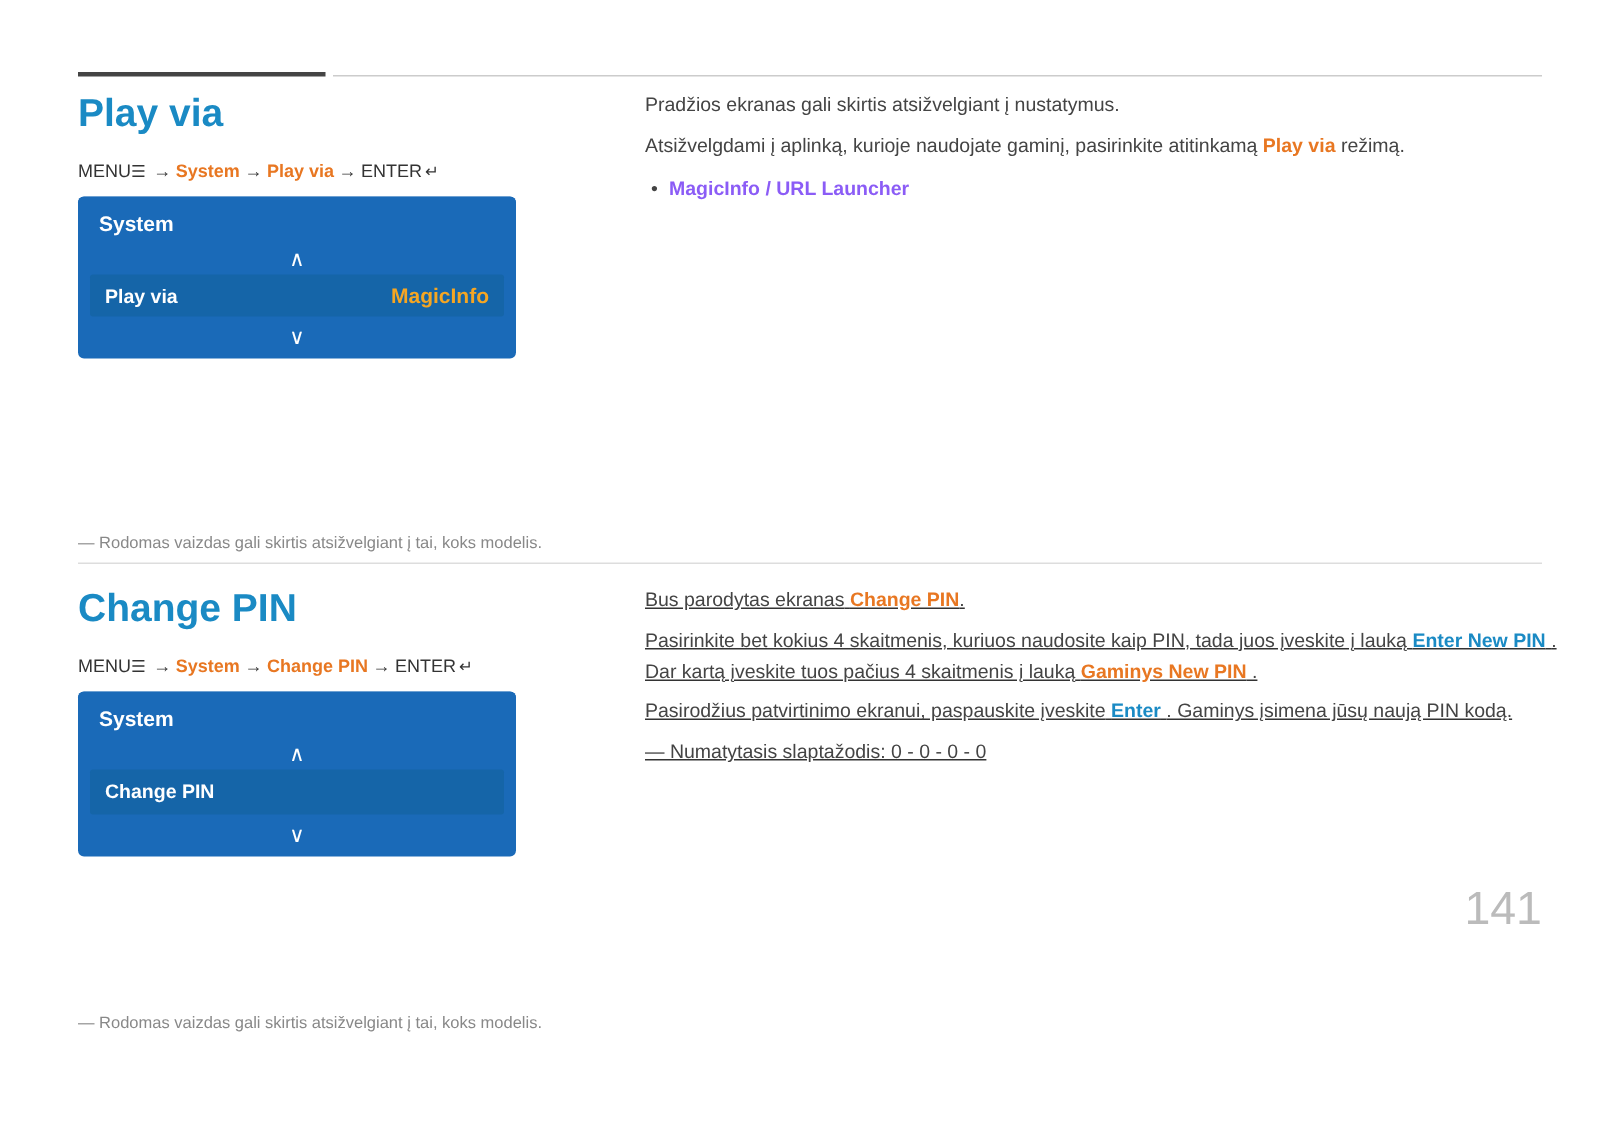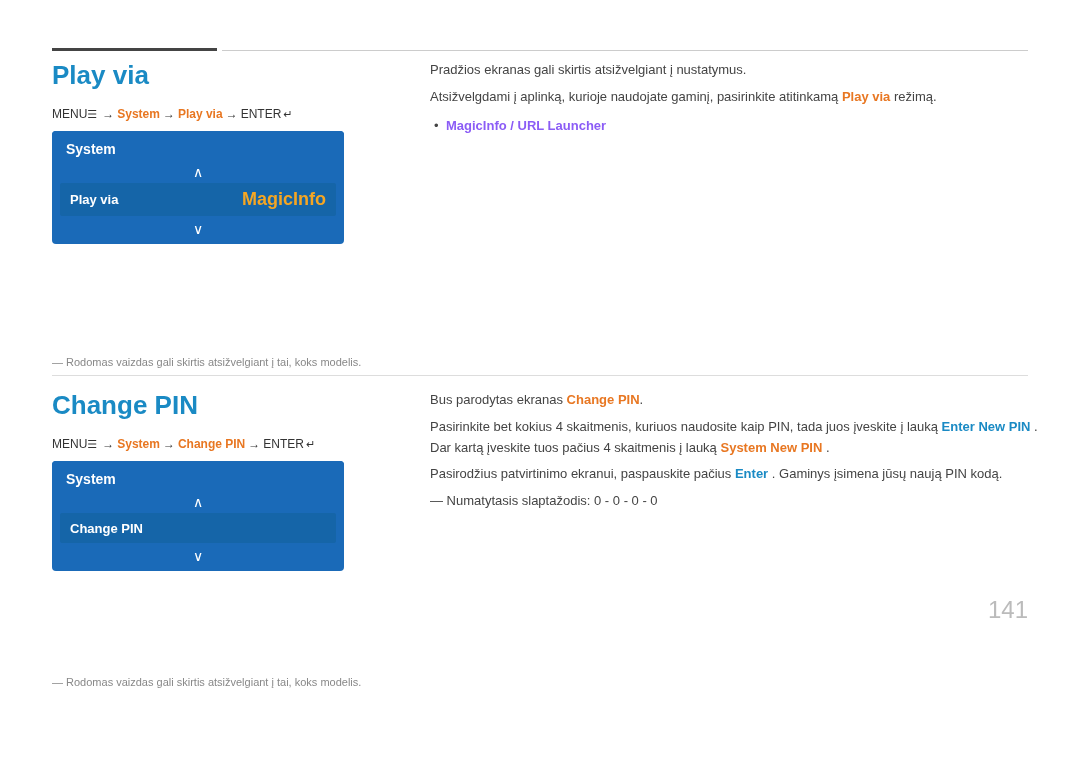--- a/index.html
+++ b/index.html
@@ -112,21 +112,21 @@
     }
 
     .system-box-item .item-label {
       color: #fff;
       font-size: 13px;
       font-weight: bold;
     }
 
     .system-box-item .item-value {
       color: #f5a623;
-      font-size: 18px;
+      font-size: 14px;
       font-weight: bold;
     }
 
     .system-box-chevron-down {
       display: flex;
       justify-content: center;
       padding: 4px 0 8px 0;
     }
 
     
@@ -204,20 +204,21 @@
       color: #1a8ac4;
       margin-bottom: 16px;
     }
 
     
     .desc-change-pin {
       position: absolute;
       top: 390px;
       left: 430px;
       right: 40px;
+      text-decoration: underline;
     }
 
     .desc-text-inline .highlight-orange {
       color: #e87722;
       font-weight: bold;
     }
     .desc-text-inline .highlight-blue {
       color: #1a8ac4;
       font-weight: bold;
     }
@@ -234,21 +235,21 @@
       color: #fff;
       font-size: 13px;
       font-weight: bold;
     }
 
     
     .page-number {
       position: absolute;
       bottom: 24px;
       right: 52px;
-      font-size: 24px;
+      font-size: 31px;
       color: #bbb;
       font-weight: normal;
     }
 
     
     .play-via-note {
       position: absolute;
       top: 352px;
       left: 52px;
     }
@@ -353,25 +354,25 @@
 
   <div class="desc-change-pin">
     <p class="desc-text desc-text-inline">
       <span>Bus parodytas ekranas</span>
       <span class="highlight-orange">Change PIN</span><span>.</span>
     </p>
     <p class="desc-text desc-text-inline">
       <span>Pasirinkite bet kokius 4 skaitmenis, kuriuos naudosite kaip PIN, tada juos įveskite į lauką</span>
       <span class="highlight-blue">Enter New PIN</span>
       <span>. Dar kartą įveskite tuos pačius 4 skaitmenis į lauką</span>
-      <span class="highlight-orange">System New PIN</span>
+      <span class="highlight-orange">Gaminys New PIN</span>
       <span>.</span>
     </p>
     <p class="desc-text desc-text-inline">
-      <span>Pasirodžius patvirtinimo ekranui, paspauskite pačius</span>
+      <span>Pasirodžius patvirtinimo ekranui, paspauskite įveskite</span>
       <span class="highlight-blue">Enter</span>
       <span>. Gaminys įsimena jūsų naują PIN kodą.</span>
     </p>
     <p class="desc-text">
       <span>— Numatytasis slaptažodis: 0 - 0 - 0 - 0</span>
     </p>
   </div>
 
   <div class="page-number">141</div>
 

